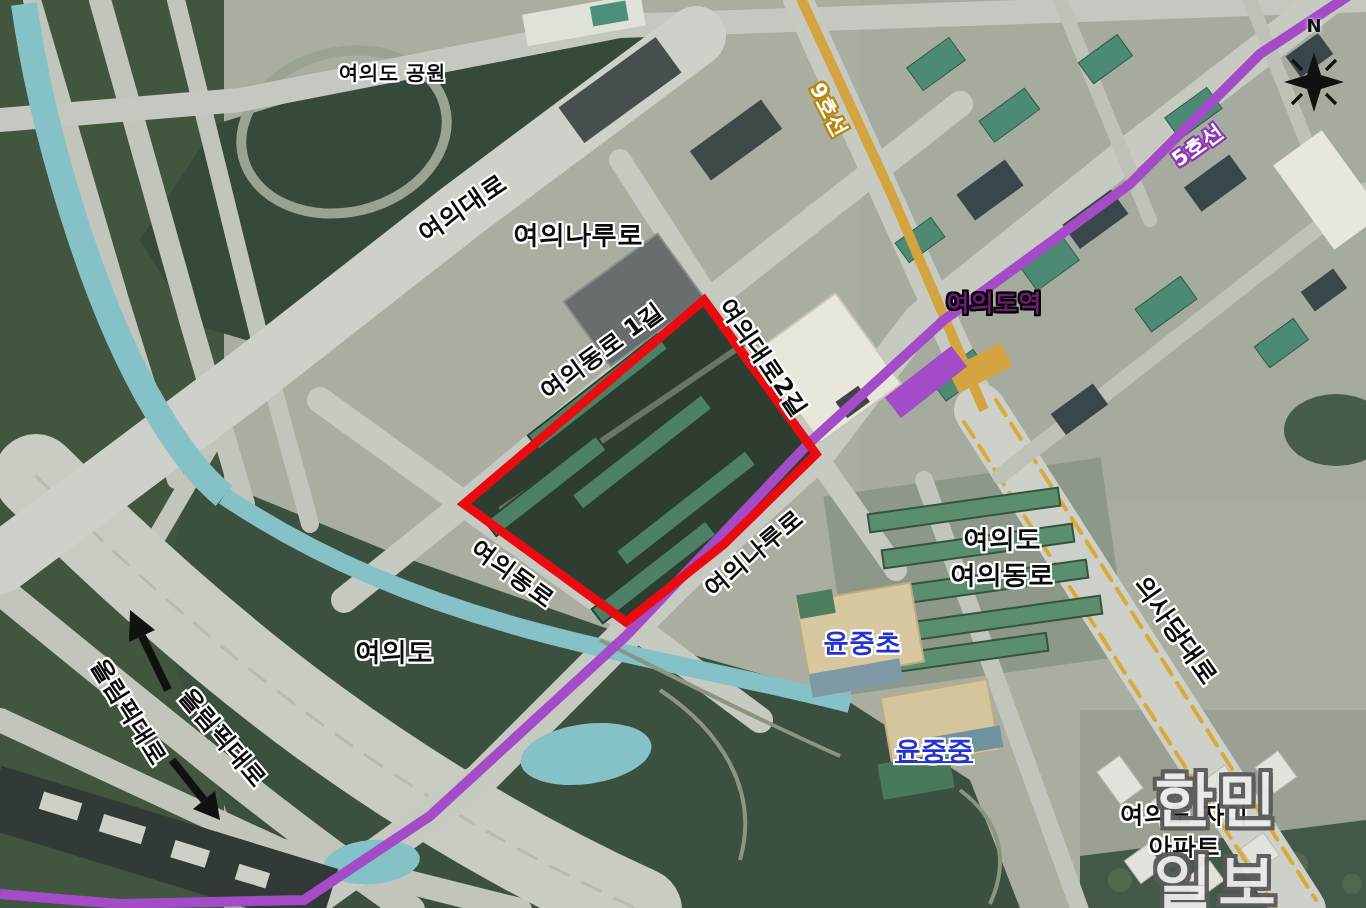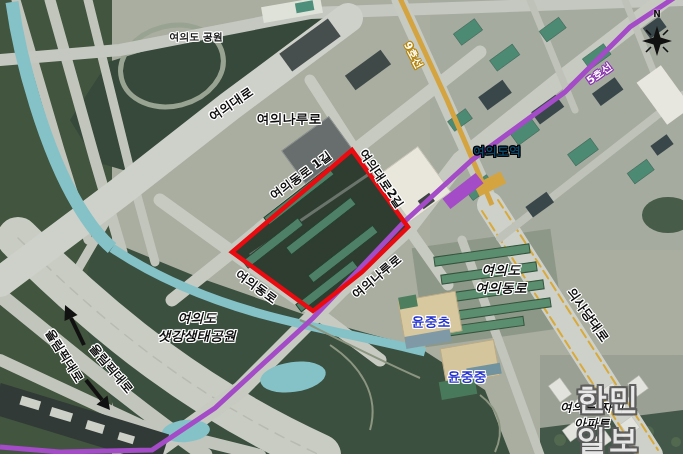--- a/index.html
+++ b/index.html
@@ -8,33 +8,33 @@
     font-family:"DejaVu Sans",sans-serif;background:#a9aea1;
   }
   .map svg{position:absolute;left:0;top:0;}
   .lbl{
     position:absolute;font-weight:bold;white-space:nowrap;z-index:5;
     transform-origin:center center;line-height:1.15;
   }
   .o-white{color:#0b0b0b;
     text-shadow:-1px -1px 0 #fff,1px -1px 0 #fff,-1px 1px 0 #fff,1px 1px 0 #fff,
     0 -1px 0 #fff,0 1px 0 #fff,-1px 0 0 #fff,1px 0 0 #fff;}
-  .o-black{color:#0c4a6e;
+  .o-black{color:#701a75;
     text-shadow:-1px -1px 0 #000,1px -1px 0 #000,-1px 1px 0 #000,1px 1px 0 #000,
     0 -1px 0 #000,0 1px 0 #000,-1px 0 0 #000,1px 0 0 #000;}
   .o-gold{color:#fff;
     text-shadow:-1px -1px 0 #b8860b,1px -1px 0 #b8860b,-1px 1px 0 #b8860b,1px 1px 0 #b8860b,
     0 -1px 0 #b8860b,0 1px 0 #b8860b,-1px 0 0 #b8860b,1px 0 0 #b8860b;}
   .o-purple{color:#fff;
     text-shadow:-1px -1px 0 #8d35b5,1px -1px 0 #8d35b5,-1px 1px 0 #8d35b5,1px 1px 0 #8d35b5,
     0 -1px 0 #8d35b5,0 1px 0 #8d35b5,-1px 0 0 #8d35b5,1px 0 0 #8d35b5;}
   .blue{color:#2433cf;
     text-shadow:-1px -1px 0 #fff,1px -1px 0 #fff,-1px 1px 0 #fff,1px 1px 0 #fff,
     0 -1px 0 #fff,0 1px 0 #fff,-1px 0 0 #fff,1px 0 0 #fff;}
-  .two-line{text-align:center;line-height:1.35;font-style:italic;}
+  .two-line{text-align:center;line-height:1.35;}
   .watermark{
     position:absolute;z-index:9;font-weight:bold;font-size:30px;letter-spacing:2px;
     color:#ececec;opacity:.95;
     text-shadow:-2px -2px 0 #5a5a5a,2px -2px 0 #5a5a5a,-2px 2px 0 #5a5a5a,2px 2px 0 #5a5a5a,
     0 -2px 0 #5a5a5a,0 2px 0 #5a5a5a,-2px 0 0 #5a5a5a,2px 0 0 #5a5a5a;
   }
 </style>
 </head>
 <body>
 
@@ -341,25 +341,24 @@
 
   <div class="lbl o-white two-line" style="left:501px;top:279px;font-size:13px;transform:translate(-50%,-50%);">
     <div>여의도</div>
     <div>여의동로</div>
   </div>
 
   <div class="lbl o-white" style="left:588px;top:315px;font-size:12.5px;transform:translate(-50%,-50%) rotate(55deg);">의사당대로</div>
 
   <div class="lbl blue" style="left:431px;top:322px;font-size:13px;transform:translate(-50%,-50%);font-family:Liberation Serif, serif;">윤중초</div>
 
-  <div class="lbl blue" style="left:467px;top:377px;font-size:13px;transform:translate(-50%,-50%);">윤중중</div>
+  <div class="lbl blue" style="left:467px;top:377px;font-size:13px;transform:translate(-50%,-50%);text-decoration:underline;">윤중중</div>
 
   <div class="lbl o-white two-line" style="left:197px;top:327px;font-size:13px;transform:translate(-50%,-50%);">
     <div>여의도</div>
-    <div>샛강생태공원</div>
   </div>
 
   <div class="lbl o-white" style="left:64px;top:356px;font-size:12px;transform:translate(-50%,-50%) rotate(58deg);">올림픽대로</div>
 
   <div class="lbl o-white" style="left:111px;top:369px;font-size:12px;transform:translate(-50%,-50%) rotate(50deg);">올림픽대로</div>
 
   <div class="lbl o-white two-line" style="left:592px;top:415px;font-size:12px;transform:translate(-50%,-50%);z-index:6;">
     <div>여의도 자이</div>
     <div>아파트</div>
   </div>

